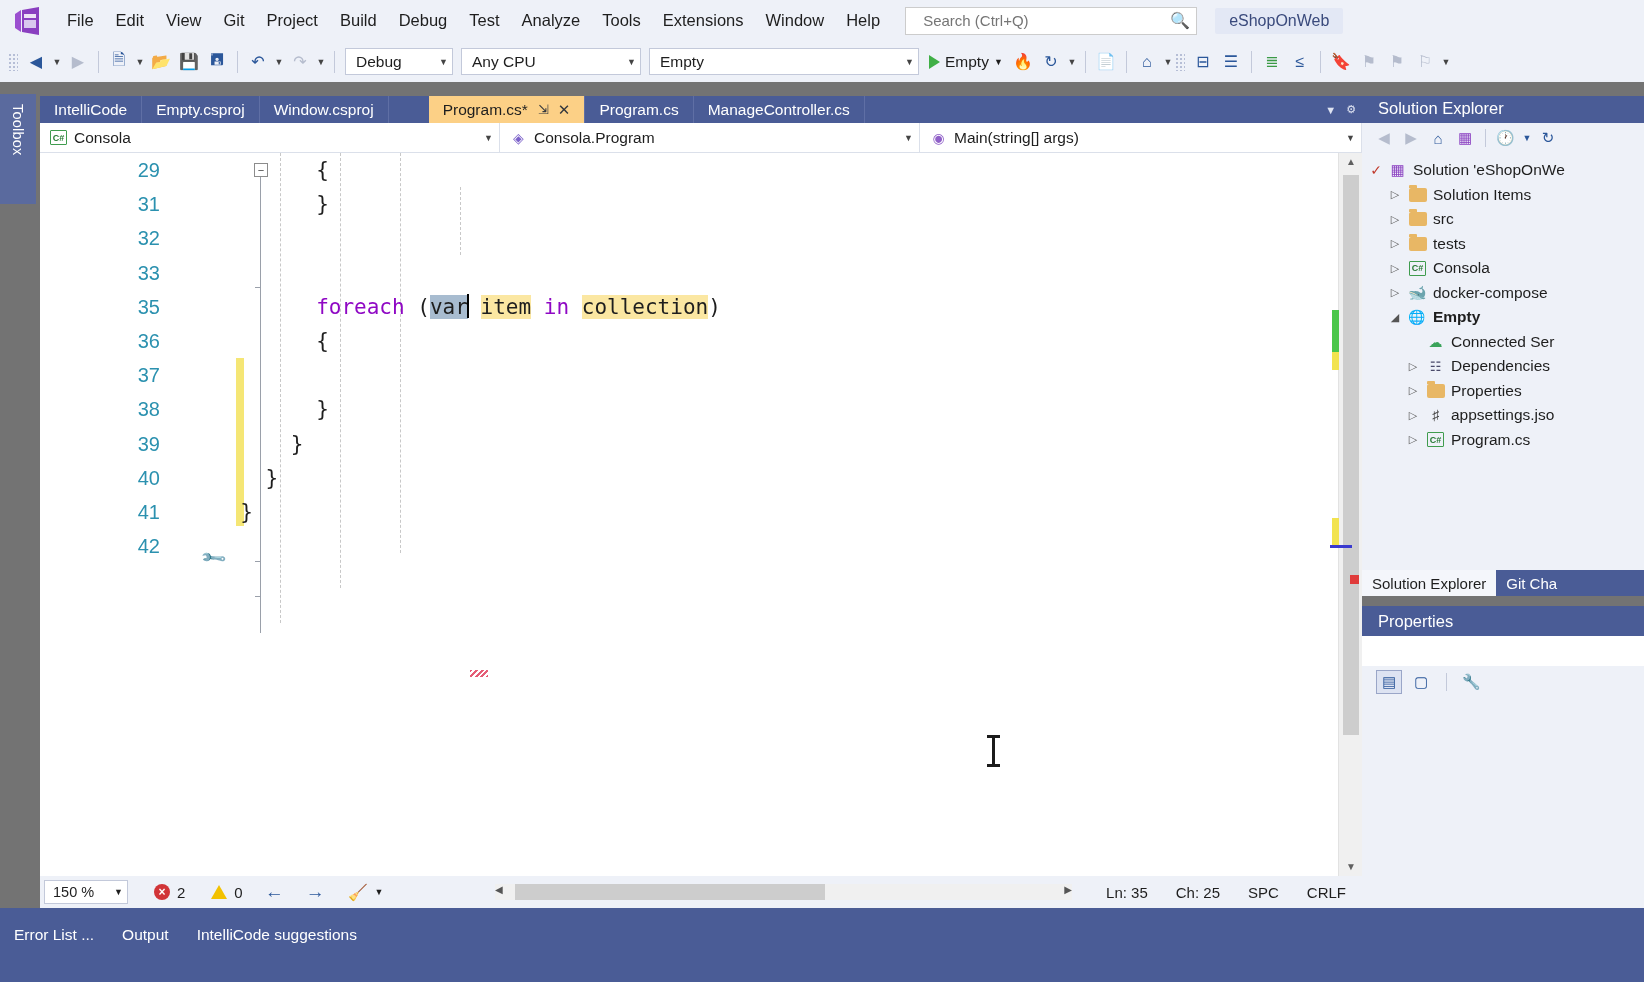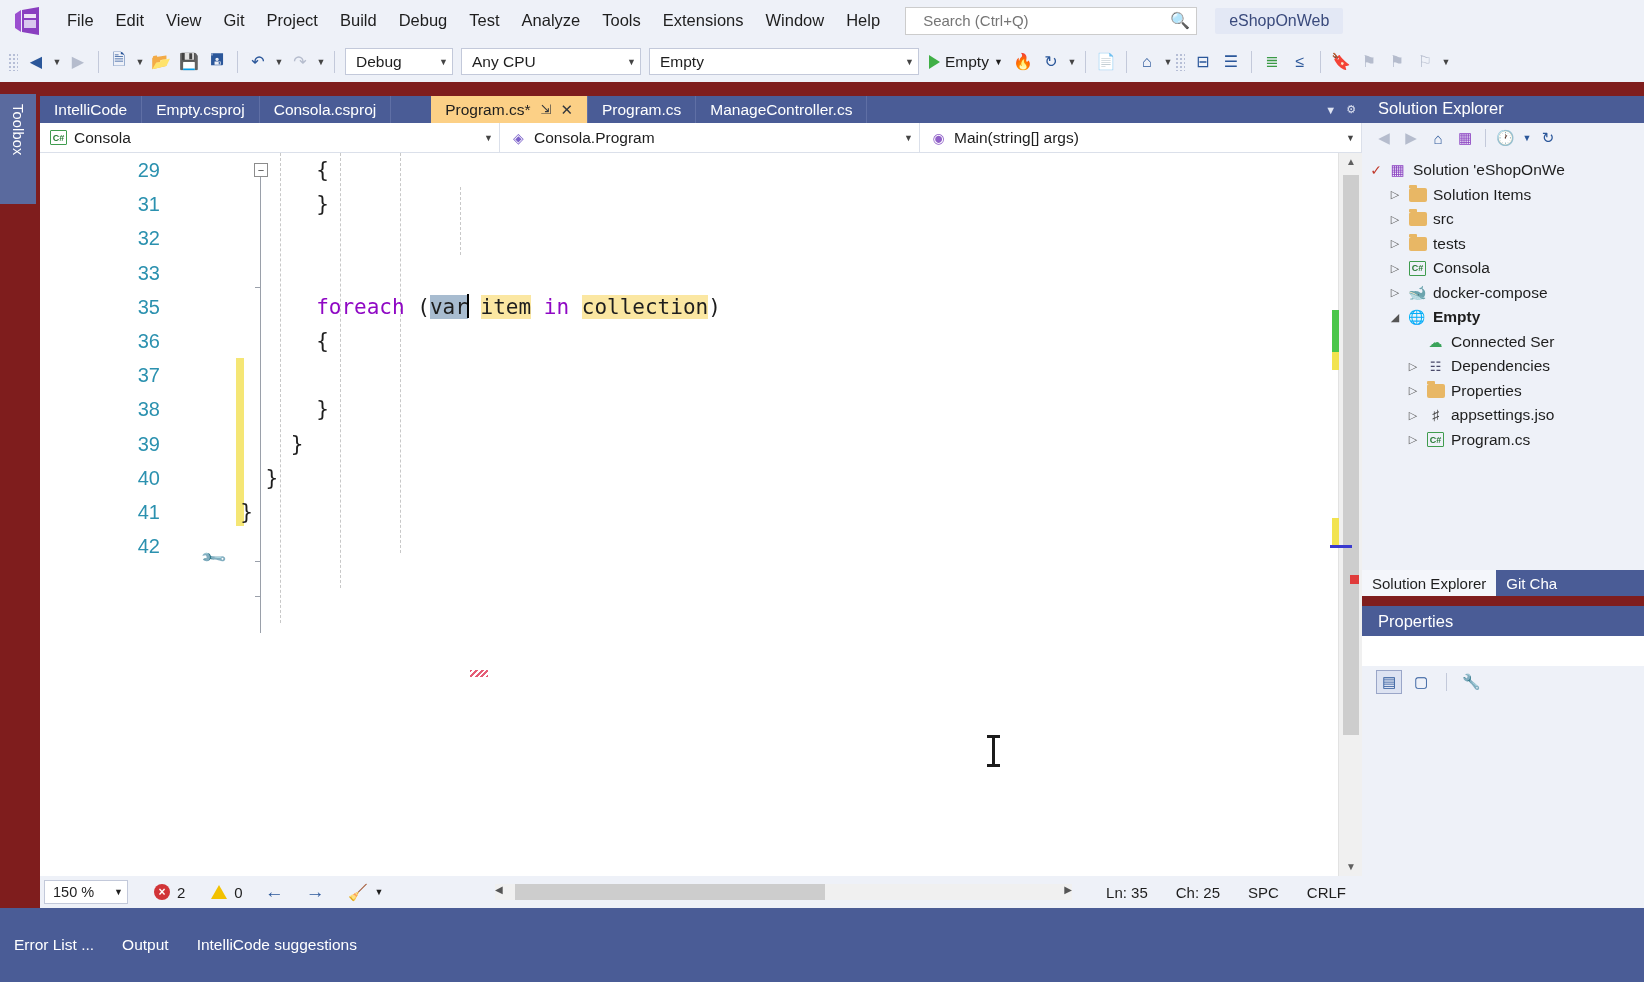--- a/index.html
+++ b/index.html
@@ -2,21 +2,21 @@
 <html><head>
 <meta charset="utf-8">
 <style>
   * { box-sizing: border-box; margin: 0; padding: 0; }
   html, body {
     width: 1644px; height: 982px;
     overflow: hidden;
     font-family: "Liberation Sans", sans-serif;
     background: #f5f5f5;
   }
-  #app { position: relative; width: 1644px; height: 982px; background: #7f1d1d; }
+  #app { position: relative; width: 1644px; height: 982px; background: #737373; }
 
   
   .menubar {
     position: absolute; top: 0; left: 0; width: 1644px; height: 41px;
     background: #eef1f8; display: flex; align-items: center;
   }
   .vs-logo {
     width: 34px; height: 30px; margin-left: 12px; margin-right: 10px;
     position: relative;
   }
@@ -223,21 +223,21 @@
   .hscroll {
     position: absolute; left: 455px; right: 290px; height: 16px;
     background: #f0f0f0;
   }
   .hsb-thumb { position: absolute; left: 20px; top: 0; width: 310px; height: 16px; background: #cdcdcd; }
   .status-right { margin-left: auto; display: flex; align-items: center; gap: 28px; padding-right: 16px; }
 
   
   .bottombar {
     position: absolute; top: 908px; left: 0; width: 1644px; height: 74px;
-    background: #4a5c96; display: flex; align-items: flex-start; padding-top: 24px;
+    background: #4a5c96; display: flex; align-items: flex-start; padding-top: 14px;
   }
   .btab { color: #ffffff; font-size: 15.5px; padding: 4px 14px; white-space: nowrap; }
 
   
   .se-header-strip {
     position: absolute; top: 96px; left: 1362px; width: 282px; height: 27px;
     background: #4a5c96;
   }
   .se-title {
     position: absolute; top: 99px; left: 1378px; color: #fff; font-size: 16.5px;
@@ -402,21 +402,21 @@
   </div>
 
   <div class="tabrow" id="tabrow">
       <div class="tab">
         <span>IntelliCode</span>
       </div>
       <div class="tab">
         <span>Empty.csproj</span>
       </div>
       <div class="tab">
-        <span>Consola.csproj</span>
+        <span>Window.csproj</span>
       </div>
       <div class="tab active">
         <span>Program.cs*</span>
         <span class="pin">⇲</span>
         <span class="cls">✕</span>
       </div>
       <div class="tab">
         <span>Program.cs</span>
       </div>
       <div class="tab">

